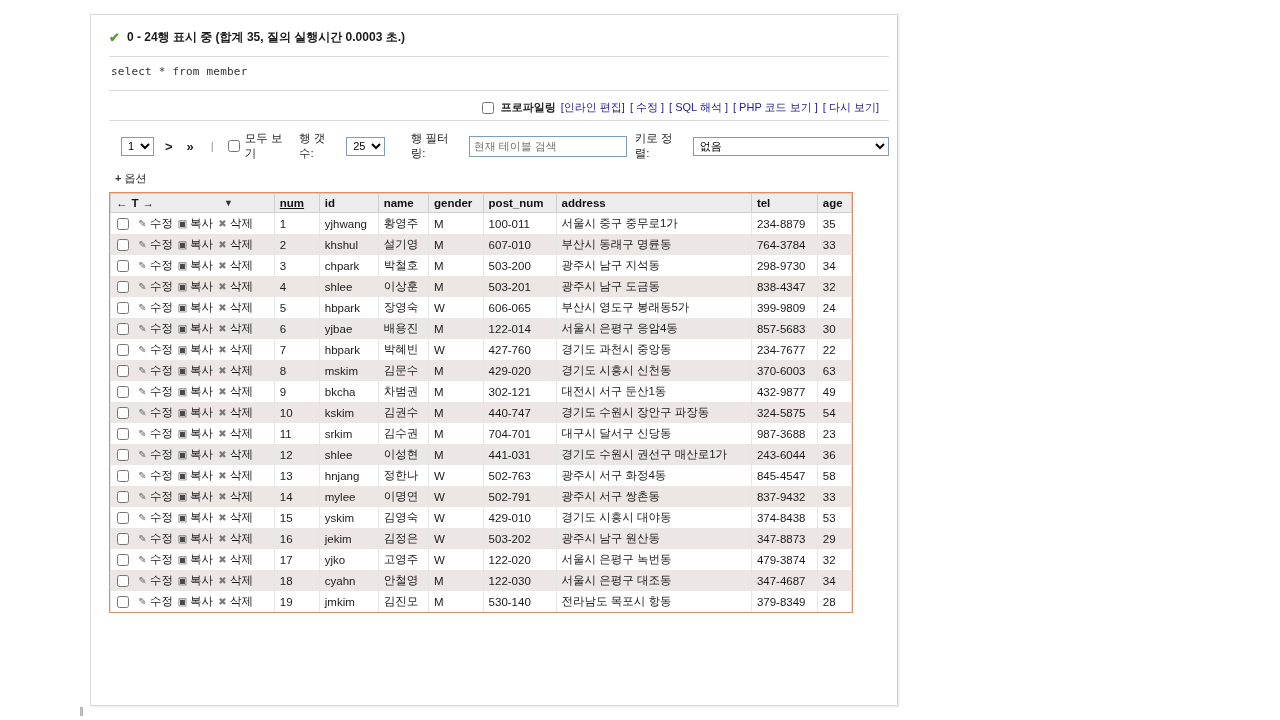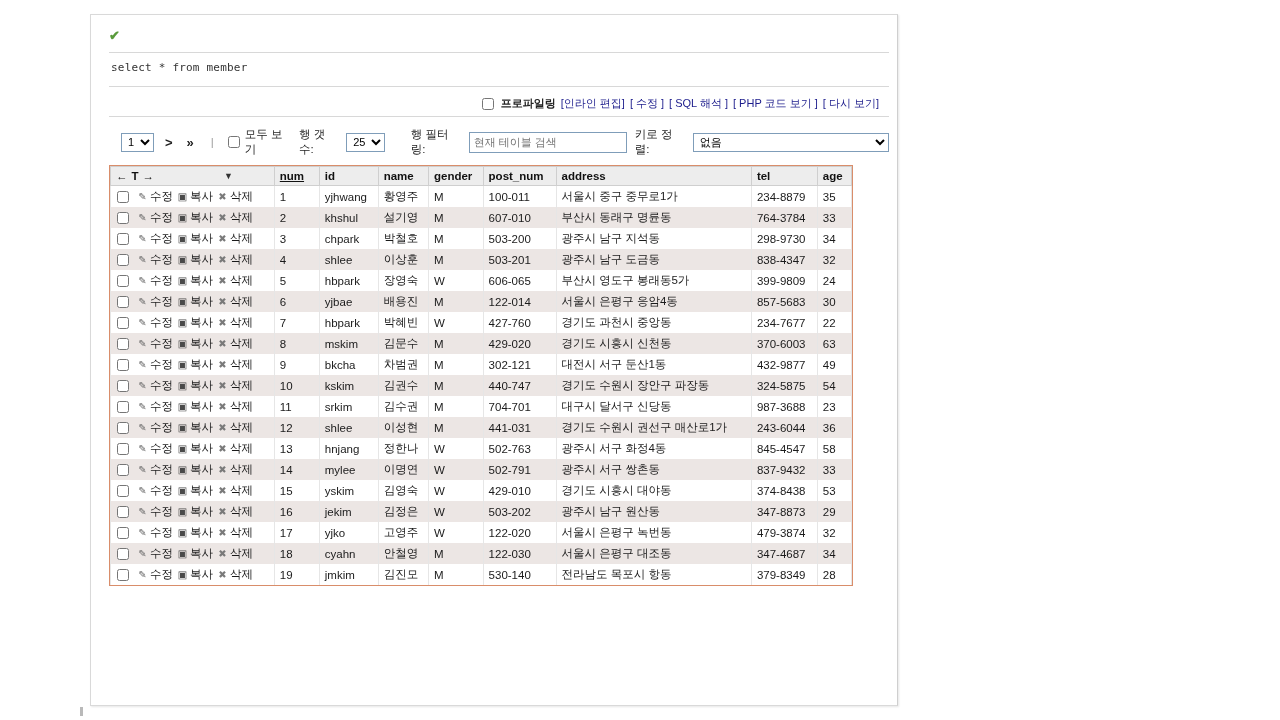--- a/index.html
+++ b/index.html
@@ -220,20 +220,21 @@
 </style>
 </head>
 <body>
 
 <div id="screen">
   <div class="panel">
     <div class="inner">
 
       <div class="result-header">
         <span class="check-green">✔</span>
+        <span>0 - 24행 표시 중 (합계 35, 질의 실행시간 0.0003 초.)</span>
       </div>
       <div class="hr"></div>
 
       <div class="sql-text">select * from member</div>
       <div class="hr"></div>
 
       <div class="profiling-row">
         <input type="checkbox" style="">
         <span class="profiling-label">프로파일링</span>
         <a class="link" href="#">[인라인 편집]</a>
@@ -260,20 +261,23 @@
         </select>
         <span style="width:10px"></span>
         <span>행 필터링:</span>
         <input class="txtinput" type="text" placeholder="현재 테이블 검색" style="">
         <span>키로 정렬:</span>
         <select class="mini" style="width:205px">
           <option>없음</option>
         </select>
       </div>
 
+      <div class="options-line">
+        <span class="plus">+</span><span>옵션</span>
+      </div>
 
       <div class="table-wrap">
         <table class="data">
           <thead>
             <tr>
               <th>
                 <span class="th-sortwrap">
                   <span>←</span>
                   <span>T</span>
                   <span>→</span>

